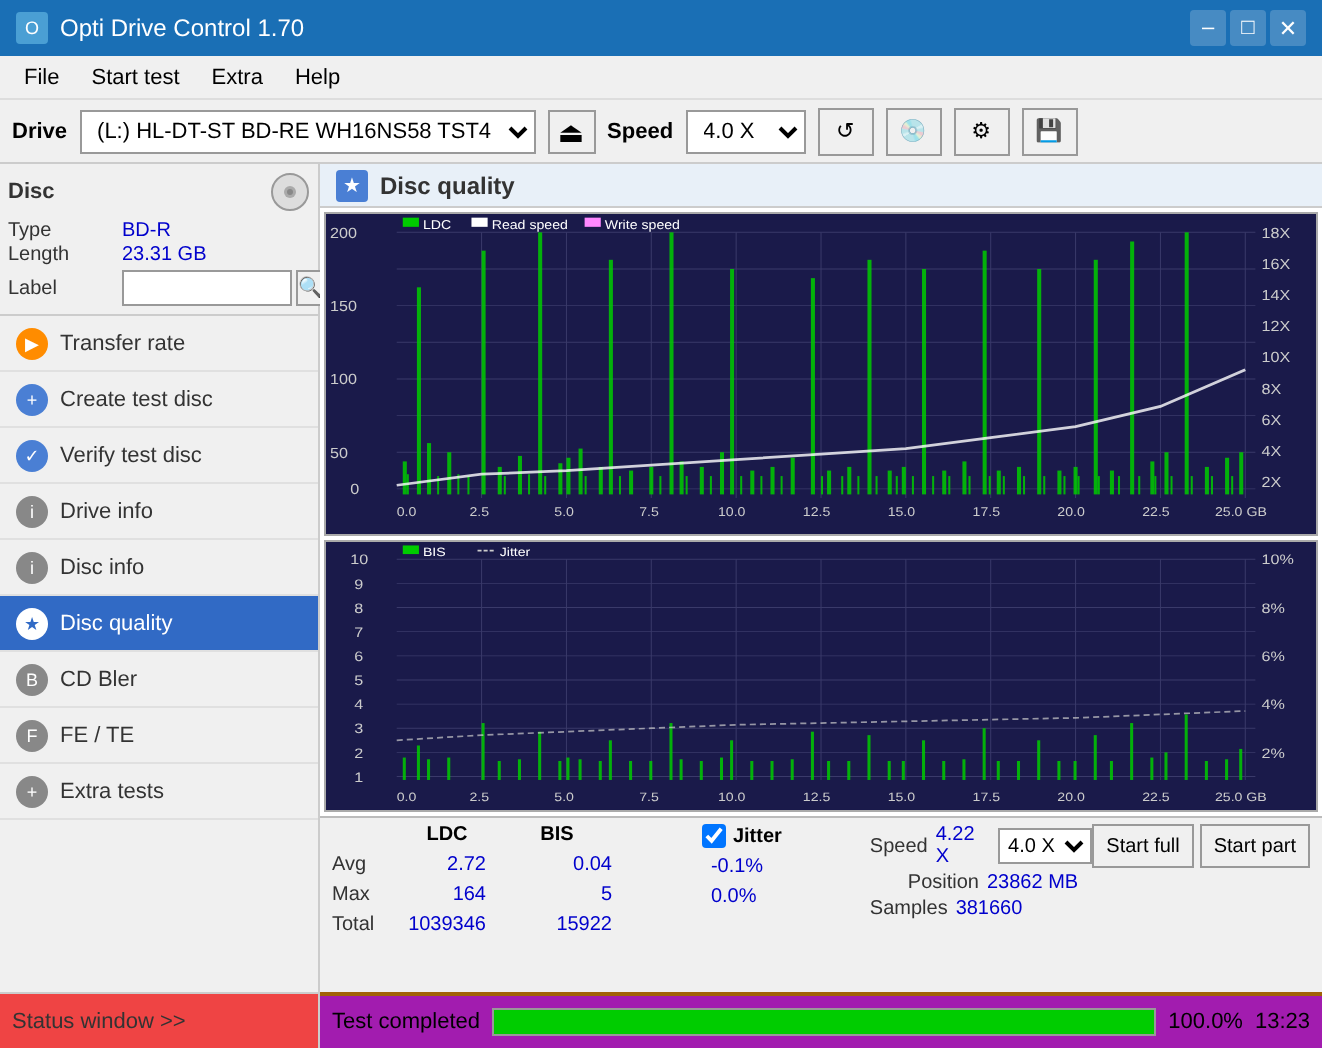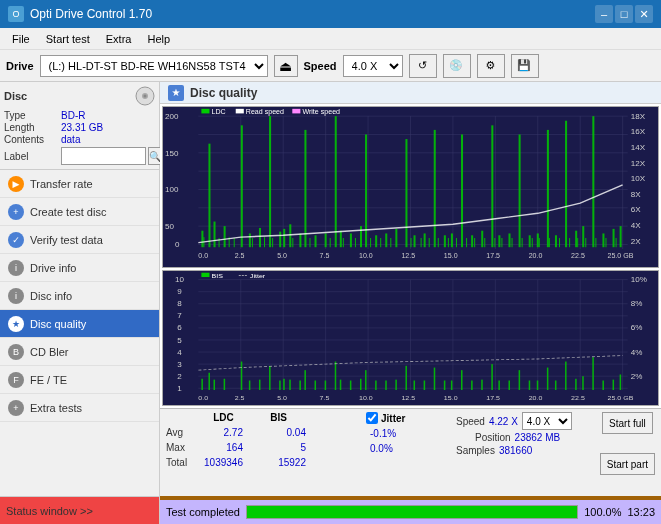--- a/index.html
+++ b/index.html
@@ -66,21 +66,21 @@
     .content-title { font-size: 12px; font-weight: bold; color: #333; }
 
     
     .charts { flex: 1; display: flex; flex-direction: column; padding: 2px; gap: 2px; overflow: hidden; }
 
     
     .chart-container { flex: 1; border: 1px solid #aaa; background: #1a1a4a; position: relative; overflow: hidden; }
     .chart-svg { width: 100%; height: 100%; }
 
     
-    .bottom-status { height: 28px; background: #c4b5fd; border-top: 4px solid #a16207; display: flex; align-items: center; padding: 0 6px; gap: 6px; }
+    .bottom-status { height: 28px; background: #a21caf; border-top: 2px solid #a16207; display: flex; align-items: center; padding: 0 6px; gap: 6px; }
     .progress-bar-bg { flex: 1; height: 14px; background: #fff; border: 1px solid #999; }
     .progress-bar-fill { height: 100%; background: #00cc00; }
     .start-btn { height: 22px; font-size: 10px; border: 1px solid #999; background: #f0f0f0; cursor: pointer; padding: 0 6px; white-space: nowrap; }
   </style>
 </head>
 <body>
 
 <div class="title-bar">
   <div class="title-bar-left">
     <div class="title-bar-icon">O</div>
@@ -131,44 +131,40 @@
       </div>
       <div class="disc-table">
         <div class="disc-row">
           <span class="disc-key">Type</span>
           <span class="disc-val">BD-R</span>
         </div>
         <div class="disc-row">
           <span class="disc-key">Length</span>
           <span class="disc-val">23.31 GB</span>
         </div>
-        <div class="disc-row">
-          <span class="disc-key">Contents</span>
-          <span class="disc-val">data</span>
-        </div>
         <div class="label-row">
           <span class="disc-key">Label</span>
           <input class="label-input" type="text" value="" style="">
           <button class="label-btn">🔍</button>
         </div>
       </div>
     </div>
 
     <div class="nav-items">
       <div class="nav-item">
         <div class="nav-icon orange">▶</div>
         <span>Transfer rate</span>
       </div>
       <div class="nav-item">
         <div class="nav-icon blue">+</div>
         <span>Create test disc</span>
       </div>
       <div class="nav-item">
         <div class="nav-icon blue">✓</div>
-        <span>Verify test data</span>
+        <span>Verify test disc</span>
       </div>
       <div class="nav-item">
         <div class="nav-icon gray">i</div>
         <span>Drive info</span>
       </div>
       <div class="nav-item">
         <div class="nav-icon gray">i</div>
         <span>Disc info</span>
       </div>
       <div class="nav-item active">
@@ -516,21 +512,21 @@
           <div style="display:flex; gap:4px;padding-left:19px;">
             <span style="color:#333;">Position</span>
             <span style="color:#0000cc;">23862 MB</span>
           </div>
           <div style="display:flex; gap:4px;">
             <span style="color:#333;">Samples</span>
             <span style="color:#0000cc;">381660</span>
           </div>
         </div>
 
-        <div style="display:flex; flex-direction:column; gap:19px; margin-left:auto;align-items:center;">
+        <div style="display:flex; flex-direction:row; gap:3px; margin-left:auto;">
           <button class="start-btn">Start full</button>
           <button class="start-btn">Start part</button>
         </div>
       </div>
     </div>
 
     <div class="bottom-status">
       <span>Test completed</span>
       <div class="progress-bar-bg">
         <div class="progress-bar-fill" style="width:100%;"></div>

